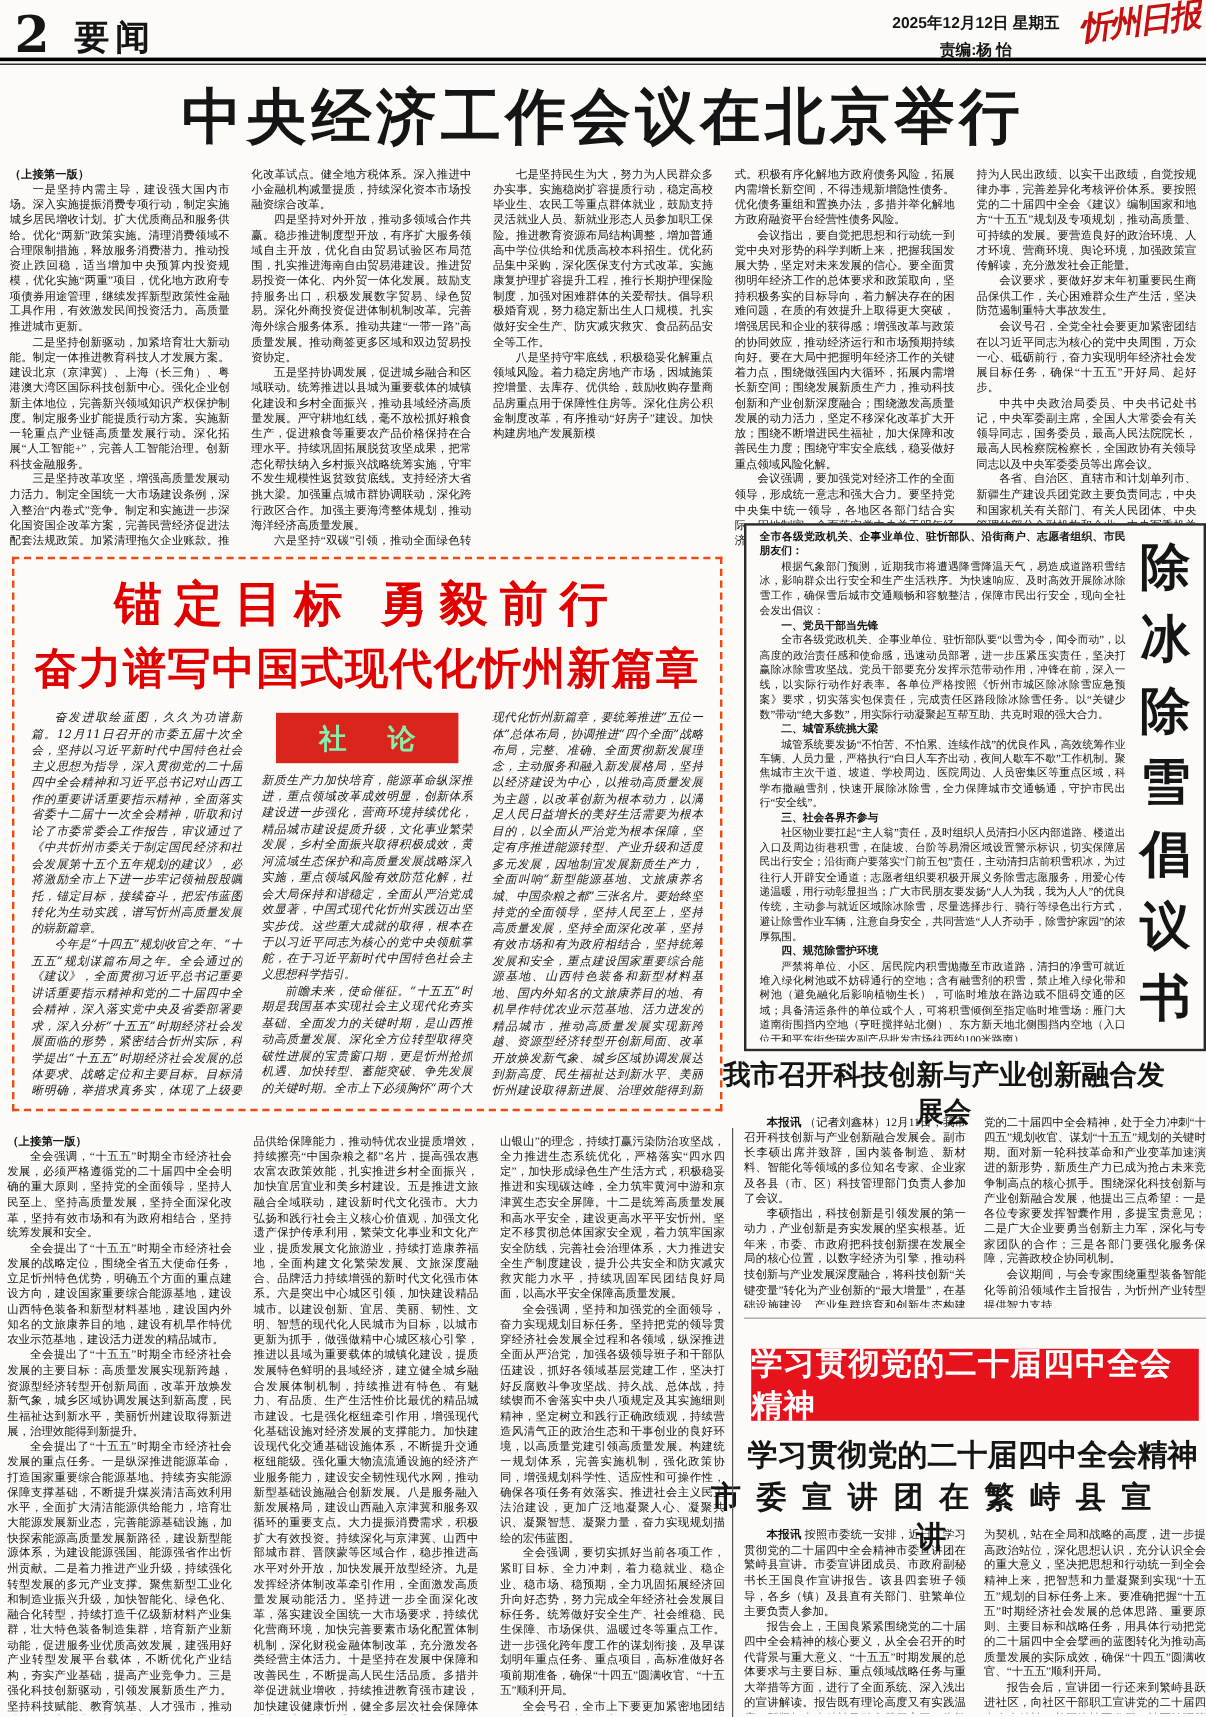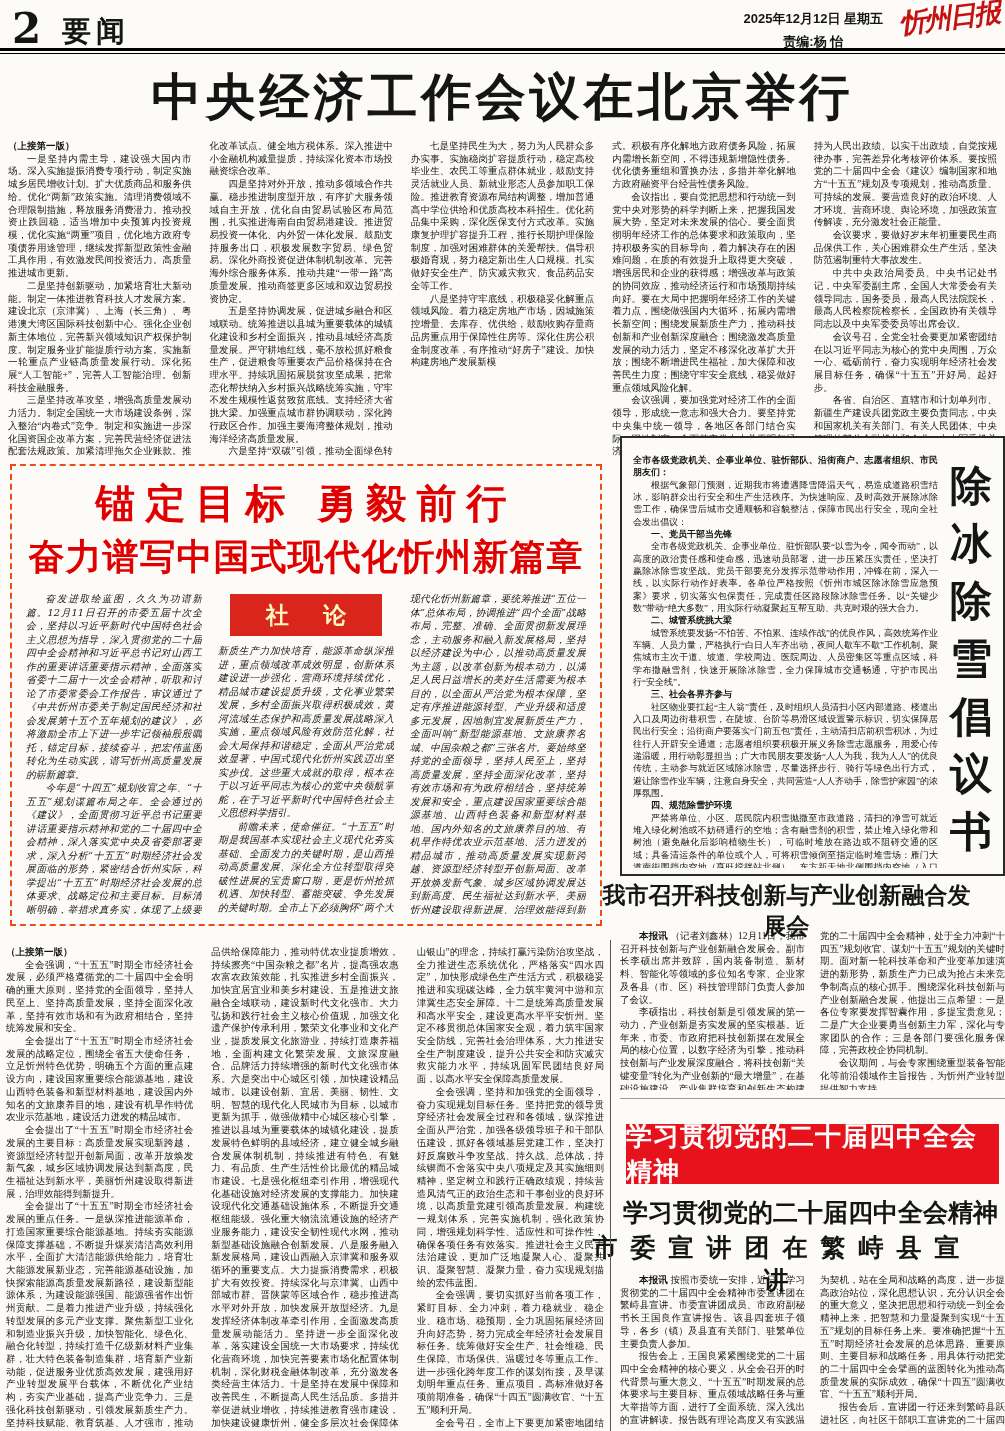--- a/index.html
+++ b/index.html
@@ -26,29 +26,29 @@
   .lead-cols{left:8px;top:140px;width:989px;height:318px;gap:18px;}
   
   .edbox{left:10px;top:464px;width:592px;height:462px;border:2px dashed #ee4a14;
          box-sizing:border-box;padding:8px 14px 6px 14px;background:#fcfbf7;}
   .ed-t1,.ed-t2{text-align:center;color:#e00000;font-family:"Liberation Sans",sans-serif;font-weight:900;}
   .ed-t1{font-size:40px;letter-spacing:10px;margin-top:2px;}
   .ed-t2{font-size:36px;letter-spacing:1px;margin-top:2px;}
   .ed-cols{gap:16px;margin-top:10px;height:322px;overflow:hidden;}
   .ed-cols p{font-family:"DejaVu Serif",serif;font-style:italic;font-size:9.8px;line-height:1.38;}
   .ribbon{position:relative;width:152px;height:42px;margin:2px auto 8px;background:#d9251c;
-          color:#fef9c3;display:flex;align-items:center;justify-content:center;
+          color:#86efac;display:flex;align-items:center;justify-content:center;
           font-family:"Liberation Sans",sans-serif;font-weight:900;font-size:23px;letter-spacing:14px;
           padding-left:14px;box-sizing:border-box;}
   .ribbon:before,.ribbon:after{content:"";position:absolute;top:9px;border-style:solid;z-index:-1;}
   .ribbon:before{left:-20px;border-width:14px 11px;border-color:#a8120c #a8120c #a8120c transparent;}
   .ribbon:after{right:-20px;border-width:14px 11px;border-color:#a8120c transparent #a8120c #a8120c;}
   
   .icebox{left:620px;top:436px;width:385px;height:440px;border:2px solid #2a2a2a;
-          box-sizing:border-box;padding:16px 6px 6px 11px;display:flex;background:#fcfbf7;}
+          box-sizing:border-box;padding:3px 6px 6px 11px;display:flex;background:#fcfbf7;}
   .ice-body{flex:1;overflow:hidden;padding-right:7px;}
   .ice-body p{font-size:9px;line-height:1.37;}
   .ice-title{width:52px;display:flex;flex-direction:column;justify-content:space-between;
              align-items:center;font-family:"Liberation Sans",sans-serif;font-weight:900;
              font-size:42px;padding:4px 0 8px 0;}
   
   .tech-h{left:592px;top:880px;width:389px;text-align:center;font-family:"Liberation Sans",sans-serif;
           font-weight:900;font-size:23px;letter-spacing:0px;}
   .tech-cols{left:620px;top:930px;width:385px;height:160px;gap:15px;}
   .tech-rule{left:620px;top:1098px;width:385px;height:1px;background:#9a9a9a;}
@@ -100,22 +100,22 @@
         <p>八是坚持守牢底线，积极稳妥化解重点领域风险。着力稳定房地产市场，因城施策控增量、去库存、优供给，鼓励收购存量商品房重点用于保障性住房等。深化住房公积金制度改革，有序推动“好房子”建设。加快构建房地产发展新模</p>
       </div>
     <div class="col">
         <p class="c">式。积极有序化解地方政府债务风险，拓展内需增长新空间，不得违规新增隐性债务。优化债务重组和置换办法，多措并举化解地方政府融资平台经营性债务风险。</p>
         <p>会议指出，要自觉把思想和行动统一到党中央对形势的科学判断上来，把握我国发展大势，坚定对未来发展的信心。要全面贯彻明年经济工作的总体要求和政策取向，坚持积极务实的目标导向，着力解决存在的困难问题，在质的有效提升上取得更大突破，增强居民和企业的获得感；增强改革与政策的协同效应，推动经济运行和市场预期持续向好。要在大局中把握明年经济工作的关键着力点，围绕做强国内大循环，拓展内需增长新空间；围绕发展新质生产力，推动科技创新和产业创新深度融合；围绕激发高质量发展的动力活力，坚定不移深化改革扩大开放；围绕不断增进民生福祉，加大保障和改善民生力度；围绕守牢安全底线，稳妥做好重点领域风险化解。</p>
         <p>会议强调，要加强党对经济工作的全面领导，形成统一意志和强大合力。要坚持党中央集中统一领导，各地区各部门结合实际、因地制宜，全面落实党中央关于明年经济工作的思路、任务、政策。要树立和践行正确政绩观，坚</p>
       </div>
     <div class="col">
         <p class="c">持为人民出政绩、以实干出政绩，自觉按规律办事，完善差异化考核评价体系。要按照党的二十届四中全会《建议》编制国家和地方“十五五”规划及专项规划，推动高质量、可持续的发展。要营造良好的政治环境、人才环境、营商环境、舆论环境，加强政策宣传解读，充分激发社会正能量。</p>
         <p>会议要求，要做好岁末年初重要民生商品保供工作，关心困难群众生产生活，坚决防范遏制重特大事故发生。</p>
+        <p>会议号召，全党全社会要更加紧密团结在以习近平同志为核心的党中央周围，万众一心、砥砺前行，奋力实现明年经济社会发展目标任务，确保“十五五”开好局、起好步。</p>
         <p>中共中央政治局委员、中央书记处书记，中央军委副主席，全国人大常委会有关领导同志，国务委员，最高人民法院院长，最高人民检察院检察长，全国政协有关领导同志以及中央军委委员等出席会议。</p>
-        <p>会议号召，全党全社会要更加紧密团结在以习近平同志为核心的党中央周围，万众一心、砥砺前行，奋力实现明年经济社会发展目标任务，确保“十五五”开好局、起好步。</p>
         <p>各省、自治区、直辖市和计划单列市、新疆生产建设兵团党政主要负责同志，中央和国家机关有关部门、有关人民团体、中央管理的部分金融机构和企业、中央军委机关各部门主要负责同志等参加会议。</p>
       </div>
   </div>
 
   <div class="abs edbox">
     <div class="ed-t1">锚定目标 勇毅前行</div>
     <div class="ed-t2">奋力谱写中国式现代化忻州新篇章</div>
     <div class="cols ed-cols news">
       <div class="col">
           <p>奋发进取绘蓝图，久久为功谱新篇。12月11日召开的市委五届十次全会，坚持以习近平新时代中国特色社会主义思想为指导，深入贯彻党的二十届四中全会精神和习近平总书记对山西工作的重要讲话重要指示精神，全面落实省委十二届十一次全会精神，听取和讨论了市委常委会工作报告，审议通过了《中共忻州市委关于制定国民经济和社会发展第十五个五年规划的建议》，必将激励全市上下进一步牢记领袖殷殷嘱托，锚定目标，接续奋斗，把宏伟蓝图转化为生动实践，谱写忻州高质量发展的崭新篇章。</p>

